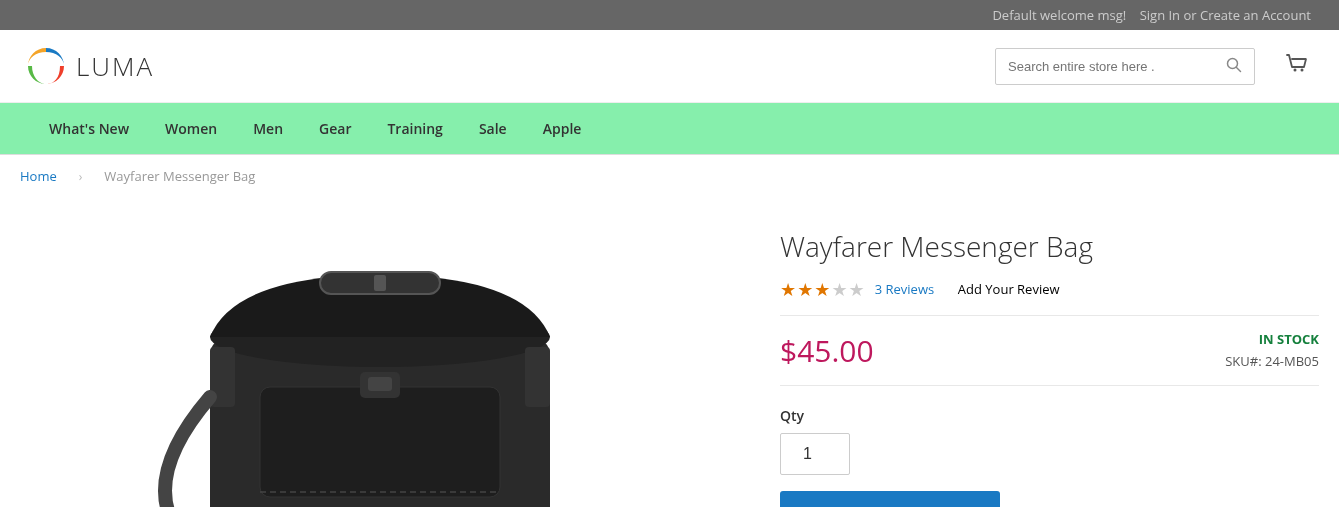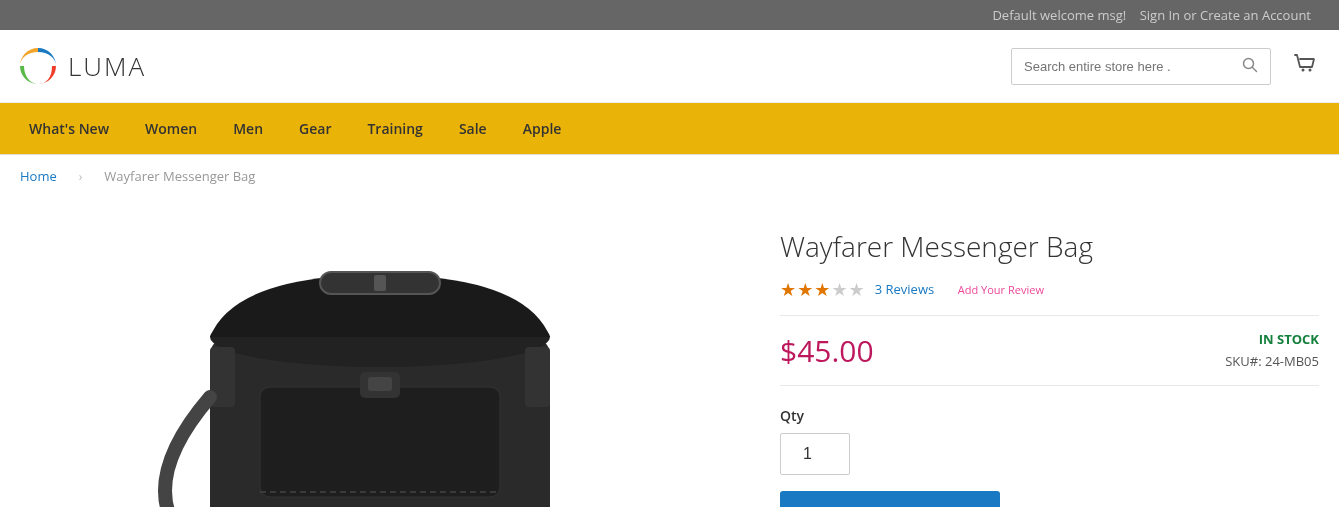--- a/index.html
+++ b/index.html
@@ -13,21 +13,21 @@
       padding: 6px 28px;
       font-size: 13px;
     }
     .top-bar a { color: #ccc; text-decoration: none; }
 
     
     .header {
       display: flex;
       align-items: center;
       justify-content: space-between;
-      padding: 14px 16px;
+      padding: 14px 24px;
       background: #fff;
       border-bottom: 1px solid #eee;
     }
     .logo-area {
       display: flex;
       align-items: center;
       gap: 8px;
     }
     .logo-text {
       font-size: 26px;
@@ -35,21 +35,21 @@
       color: #333;
       letter-spacing: 2px;
     }
     .logo-icon {
       width: 44px;
       height: 44px;
     }
     .header-right {
       display: flex;
       align-items: center;
-      gap: 16px;
+      gap: 24px;
     }
     .search-bar {
       display: flex;
       align-items: center;
       border: 1px solid #ccc;
       border-radius: 2px;
       overflow: hidden;
       width: 260px;
     }
     .search-bar input {
@@ -73,23 +73,23 @@
       background: none;
       border: none;
       cursor: pointer;
       font-size: 24px;
       color: #666;
       padding: 4px;
     }
 
     
     .nav {
-      background: #eab308;
+      background: #86efac;
       border-bottom: 1px solid #ddd;
-      padding: 0 11px;
+      padding: 0 31px;
     }
     .nav ul {
       list-style: none;
       display: flex;
       gap: 0;
     }
     .nav ul li a {
       display: block;
       padding: 16px 18px;
       color: #333;
@@ -152,23 +152,23 @@
     }
     .star.filled { color: #e07600; }
     .star.empty { color: #ccc; }
     .reviews-link {
       color: #1979c3;
       text-decoration: none;
       font-size: 13px;
     }
     .pipe { color: #ccc; }
     .add-review-link {
-      color: #ec4899;
+      color: #000000;
       text-decoration: none;
-      font-size: 11px;
+      font-size: 13px;
     }
 
     .price-stock-row {
       display: flex;
       align-items: flex-start;
       justify-content: space-between;
       border-top: 1px solid #e8e8e8;
       border-bottom: 1px solid #e8e8e8;
       padding: 14px 0;
       margin-bottom: 20px;

